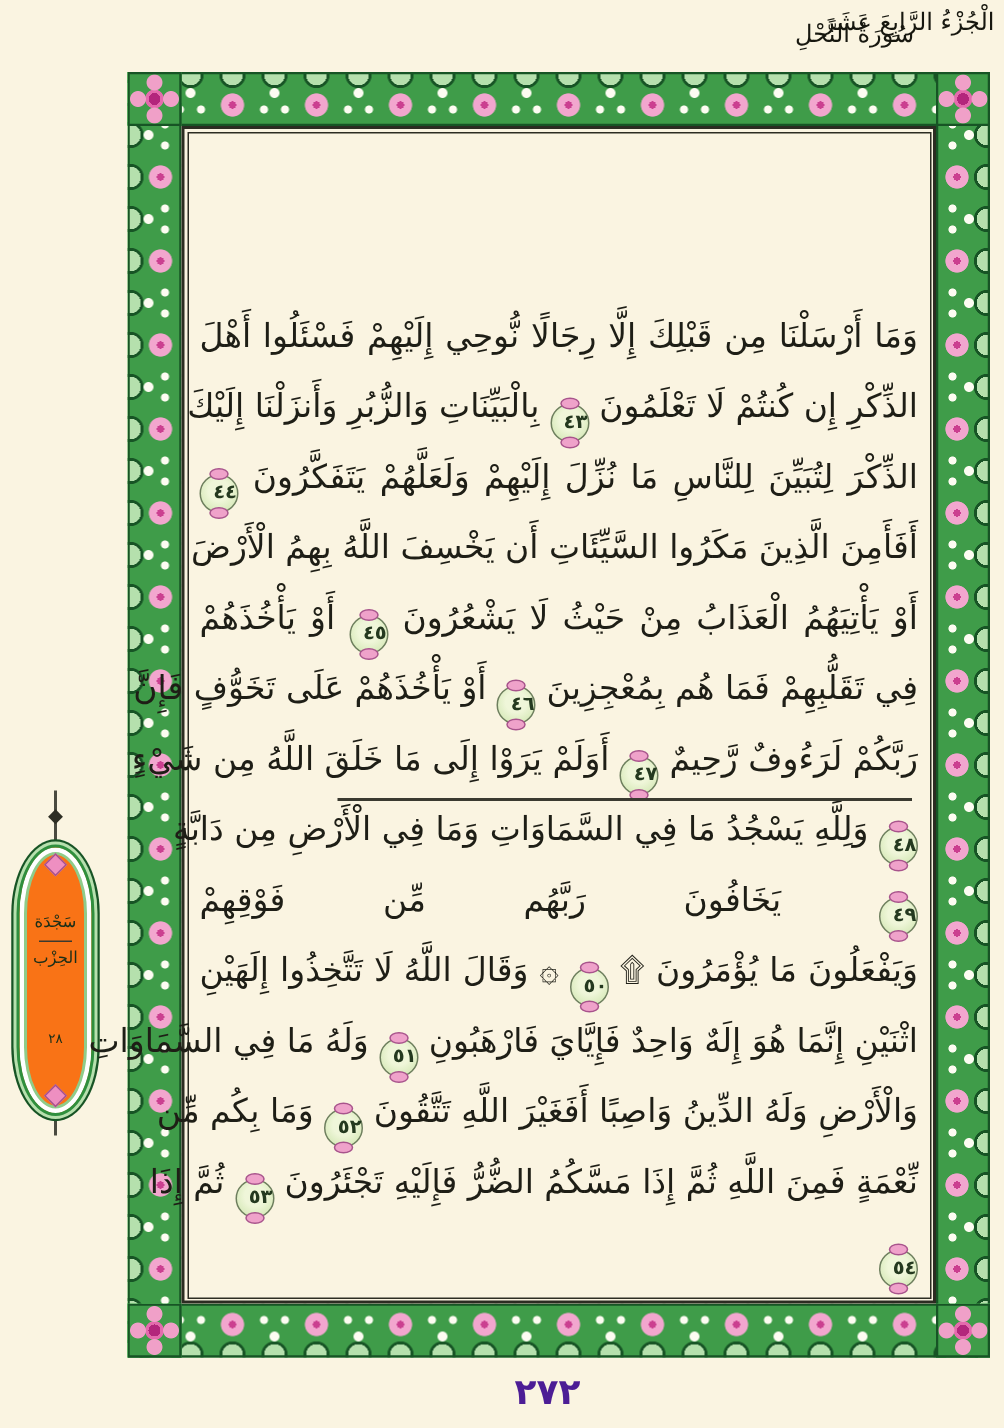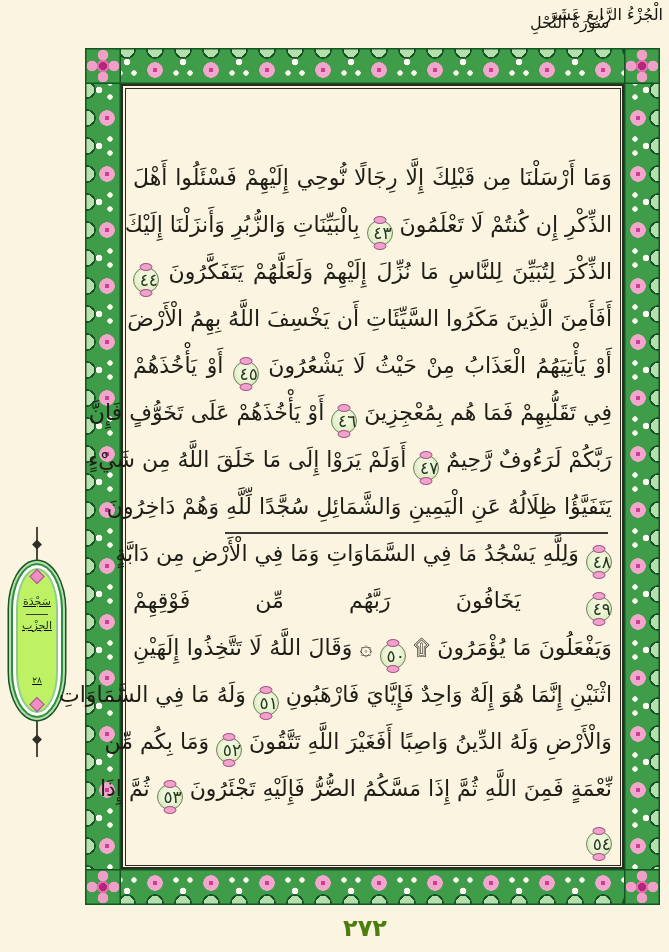--- a/index.html
+++ b/index.html
@@ -83,43 +83,43 @@
   }
   .qline.overline::after { content:''; position:absolute; top:2px; right:4px; width:80%; height:1.5px; background:#3a3a30; }
   .vmark {
     display:inline-block; width:26px; height:26px; vertical-align:-7px; position:relative;
     background:radial-gradient(circle at 50% 42%, #eff6d9 0 38%, #dcecc0 70%, #c8e2ab 100%);
     border:1.5px solid #6e7f5e; border-radius:50%;
   }
   .vmark::before, .vmark::after { content:''; position:absolute; left:50%; transform:translateX(-50%);
     width:11px; height:6px; background:#efa2ca; border:1px solid #a8548c; border-radius:50%; }
   .vmark::before { top:-5px; } .vmark::after { bottom:-5px; }
-  .vnum { display:block; line-height:24px; text-align:center; font-size:17px; font-weight:normal; color:#24391f; }
+  .vnum { display:block; line-height:24px; text-align:center; font-size:13px; font-weight:bold; color:#24391f; }
 
   
   .mline { position:absolute; left:36px; top:527px; width:1.5px; height:230px; background:#4a4a40; }
   .mline::before, .mline::after { content:''; position:absolute; left:50%; width:7px; height:7px;
     background:#2e2e24; transform:translateX(-50%) rotate(45deg); }
   .mline::before { top:14px; } .mline::after { bottom:14px; }
   .medallion {
-    position:absolute; left:11px; top:563px; width:52px; height:155px;
-    background:#bef264; border:2.5px solid #2f8f3e; border-radius:26px/46px;
+    position:absolute; left:11px; top:563px; width:52px; height:181px;
+    background:#f97316; border:2.5px solid #2f8f3e; border-radius:26px/46px;
     box-shadow:0 0 0 2px #b7e0ae, 0 0 0 3.5px #175425, inset 0 0 0 3px #ffffff, inset 0 0 0 5px #8fcc8a;
-    display:flex; flex-direction:column; align-items:center; justify-content:center; gap:3px;text-decoration:underline;
+    display:flex; flex-direction:column; align-items:center; justify-content:center; gap:3px;
   }
   .medallion::before, .medallion::after { content:''; position:absolute; left:50%; width:9px; height:9px;
     background:#ee8fc1; border:1px solid #a8548c; transform:translateX(-50%) rotate(45deg); }
   .medallion::before { top:6px; } .medallion::after { bottom:6px; }
   .med-label { font-size:11px; color:#1a2e18; line-height:1.15; }
   .med-divider { width:22px; height:1px; background:#3a3a30; margin:2px 0; }
   .med-num { font-size:9px; color:#1a2e18;margin-top:40px; }
 
   
   .page-num { position:absolute; left:85px; bottom:10px; width:560px; text-align:center;
-    font-size:24px; font-weight:bold; color:#4d7c0f; }
+    font-size:24px; font-weight:bold; color:#4c1d95; }
 </style>
 </head>
 <body>
 
 <div class="page">
 
   <div class="hdr hdr-juz">الْجُزْءُ الرَّابِعَ عَشَرَ</div>
   <div class="hdr hdr-surah">سُورَةُ النَّحْلِ</div>
 
   <div class="mline"></div>
@@ -142,21 +142,20 @@
 
     <div class="inner-frame">
       <div class="lines">
           <div class="qline"><span class="qtext">وَمَا أَرْسَلْنَا مِن قَبْلِكَ إِلَّا رِجَالًا نُّوحِي إِلَيْهِمْ فَسْئَلُوا أَهْلَ</span></div>
           <div class="qline"><span class="qtext">الذِّكْرِ إِن كُنتُمْ لَا تَعْلَمُونَ</span> <span class="vmark"><span class="vnum">٤٣</span></span> <span class="qtext">بِالْبَيِّنَاتِ وَالزُّبُرِ وَأَنزَلْنَا إِلَيْكَ</span></div>
           <div class="qline"><span class="qtext">الذِّكْرَ لِتُبَيِّنَ لِلنَّاسِ مَا نُزِّلَ إِلَيْهِمْ وَلَعَلَّهُمْ يَتَفَكَّرُونَ</span> <span class="vmark"><span class="vnum">٤٤</span></span></div>
           <div class="qline"><span class="qtext">أَفَأَمِنَ الَّذِينَ مَكَرُوا السَّيِّئَاتِ أَن يَخْسِفَ اللَّهُ بِهِمُ الْأَرْضَ</span></div>
           <div class="qline"><span class="qtext">أَوْ يَأْتِيَهُمُ الْعَذَابُ مِنْ حَيْثُ لَا يَشْعُرُونَ</span> <span class="vmark"><span class="vnum">٤٥</span></span> <span class="qtext">أَوْ يَأْخُذَهُمْ</span></div>
           <div class="qline"><span class="qtext">فِي تَقَلُّبِهِمْ فَمَا هُم بِمُعْجِزِينَ</span> <span class="vmark"><span class="vnum">٤٦</span></span> <span class="qtext">أَوْ يَأْخُذَهُمْ عَلَى تَخَوُّفٍ فَإِنَّ</span></div>
           <div class="qline"><span class="qtext">رَبَّكُمْ لَرَءُوفٌ رَّحِيمٌ</span> <span class="vmark"><span class="vnum">٤٧</span></span> <span class="qtext">أَوَلَمْ يَرَوْا إِلَى مَا خَلَقَ اللَّهُ مِن شَيْءٍ</span></div>
-          <div class="qline"><span class="qtext">يَتَفَيَّؤُا ظِلَالُهُ عَنِ الْيَمِينِ وَالشَّمَائِلِ سُجَّدًا لِّلَّهِ وَهُمْ دَاخِرُونَ</span></div>
           <div class="qline overline"><span class="vmark"><span class="vnum">٤٨</span></span> <span class="qtext">وَلِلَّهِ يَسْجُدُ مَا فِي السَّمَاوَاتِ وَمَا فِي الْأَرْضِ مِن دَابَّةٍ</span></div>
           <div class="qline"> <span class="vmark"><span class="vnum">٤٩</span></span> <span class="qtext">يَخَافُونَ رَبَّهُم مِّن فَوْقِهِمْ</span></div>
           <div class="qline"><span class="qtext">وَيَفْعَلُونَ مَا يُؤْمَرُونَ ۩</span> <span class="vmark"><span class="vnum">٥٠</span></span> <span class="qtext">۞ وَقَالَ اللَّهُ لَا تَتَّخِذُوا إِلَهَيْنِ</span></div>
           <div class="qline"><span class="qtext">اثْنَيْنِ إِنَّمَا هُوَ إِلَهٌ وَاحِدٌ فَإِيَّايَ فَارْهَبُونِ</span> <span class="vmark"><span class="vnum">٥١</span></span> <span class="qtext">وَلَهُ مَا فِي السَّمَاوَاتِ</span></div>
           <div class="qline"><span class="qtext">وَالْأَرْضِ وَلَهُ الدِّينُ وَاصِبًا أَفَغَيْرَ اللَّهِ تَتَّقُونَ</span> <span class="vmark"><span class="vnum">٥٢</span></span> <span class="qtext">وَمَا بِكُم مِّن</span></div>
           <div class="qline"><span class="qtext">نِّعْمَةٍ فَمِنَ اللَّهِ ثُمَّ إِذَا مَسَّكُمُ الضُّرُّ فَإِلَيْهِ تَجْئَرُونَ</span> <span class="vmark"><span class="vnum">٥٣</span></span> <span class="qtext">ثُمَّ إِذَا</span></div>
           <div class="qline"> <span class="vmark"><span class="vnum">٥٤</span></span></div>
         </div>
     </div>
   </div>

